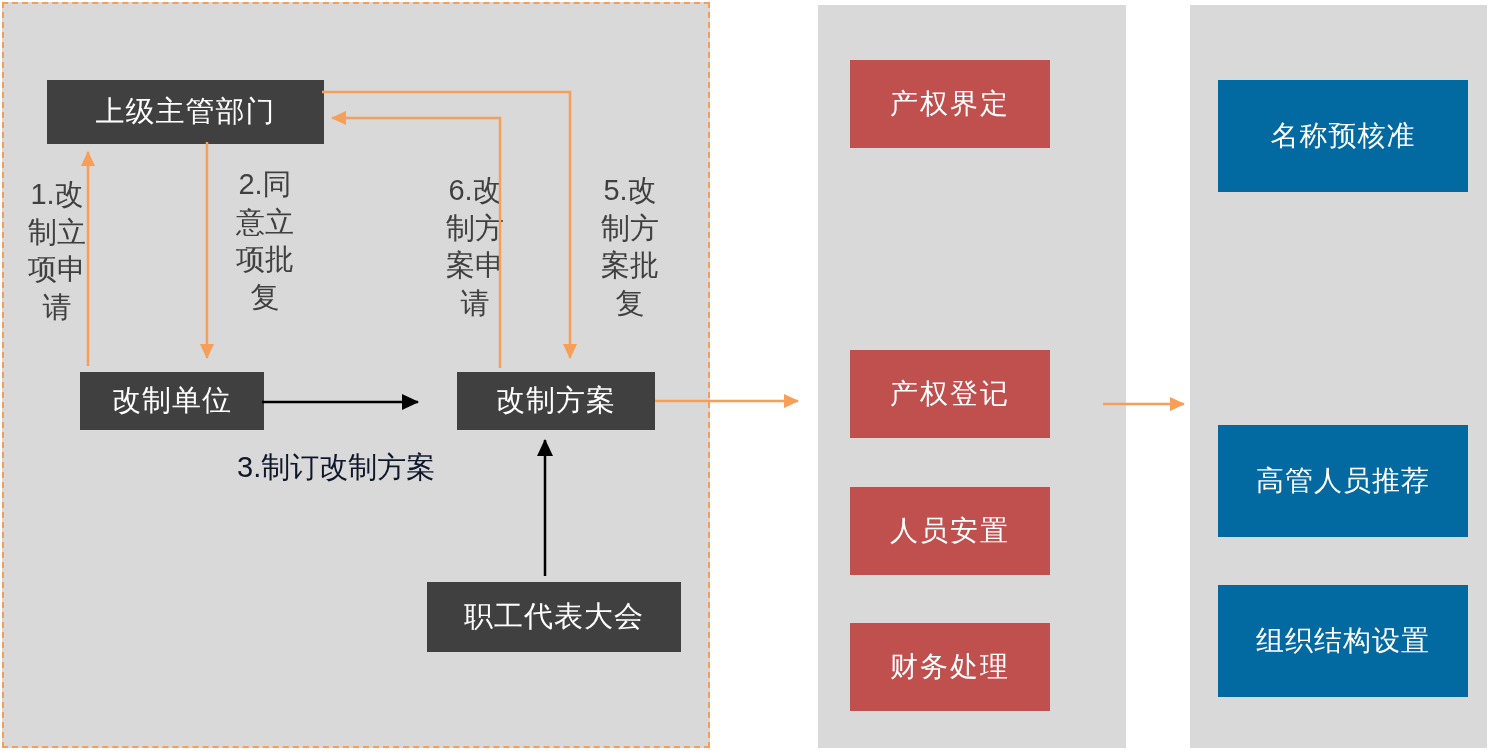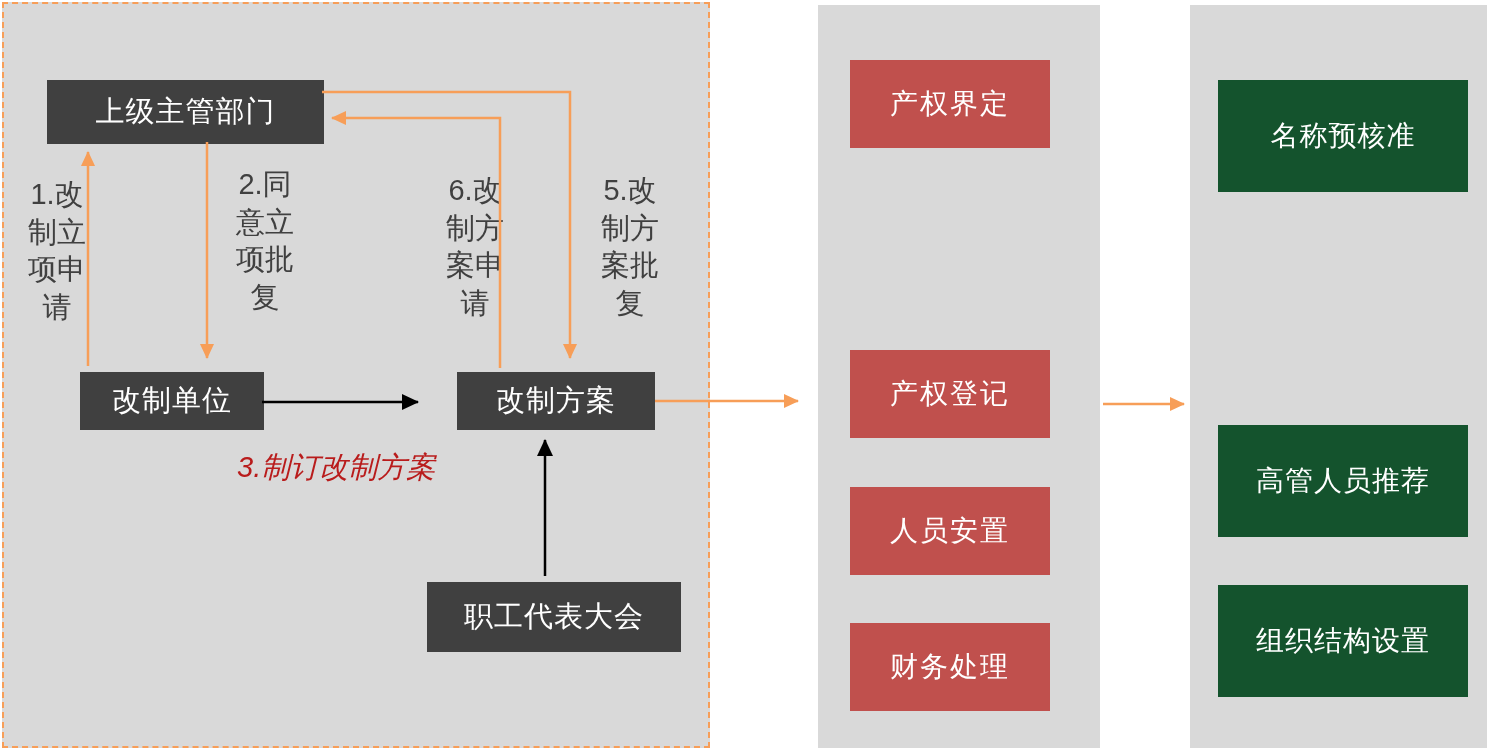--- a/index.html
+++ b/index.html
@@ -1,49 +1,49 @@
 <!DOCTYPE html>
 <html><head>
 <meta charset="utf-8">
 <style>
   * { margin:0; padding:0; box-sizing:border-box; }
   html,body { background:#ffffff; font-family:"Liberation Sans", sans-serif; }
   .stage { position:relative; width:1489px; height:751px; background:#ffffff; overflow:hidden; }
 
   .panel { position:absolute; background:#d9d9d9; }
   .panel.left   { left:2px;    top:2px; width:708px; height:746px; border:2px dashed #f79e58; }
-  .panel.middle { left:818px;  top:5px; width:282px; height:743px; }
+  .panel.middle { left:818px;  top:5px; width:308px; height:743px; }
   .panel.right  { left:1190px; top:5px; width:297px; height:743px; }
 
   .node { position:absolute; background:#404040; color:#ffffff;
           display:flex; align-items:center; justify-content:center;
           font-size:29px; letter-spacing:1px; }
   .node.superior { left:43px;  top:76px;  width:277px; height:64px; }
   .node.unit     { left:58px;  top:368px; width:184px; height:58px;margin-left:18px; }
   .node.plan     { left:453px; top:368px; width:198px; height:58px; }
   .node.assembly { left:423px; top:578px; width:254px; height:70px; }
 
   .vlabel { position:absolute; width:78px; font-size:29px; line-height:1.3;
             color:#404040; text-align:center; white-space:pre-line; }
   .l1 { left:14px;  top:172px; }
   .l2 { left:222px; top:162px; }
   .l4 { left:432px; top:168px; }
   .l5 { left:587px; top:168px; }
 
-  .hlabel { position:absolute; font-size:29px; color:#b91c1c; white-space:nowrap;font-style:italic; }
+  .hlabel { position:absolute; font-size:29px; color:#0f172a; white-space:nowrap; }
   .l3  { left:233px; top:444px; }
   .l4r { left:558px; top:506px; }
 
   .mbox { position:absolute; left:32px; width:200px; height:88px;
           background:#c0504d; color:#fff; display:flex; align-items:center;
           justify-content:center; font-size:28px; letter-spacing:2px; }
   .m0{top:55px}.m1{top:219px}.m2{top:345px}.m3{top:482px}.m4{top:618px}
 
   .rbox { position:absolute; left:28px; width:250px; height:112px;
-          background:#14532d; color:#fff; display:flex; align-items:center;
+          background:#0369a1; color:#fff; display:flex; align-items:center;
           justify-content:center; font-size:28px; letter-spacing:1px; }
   .r0{top:75px}.r1{top:235px}.r2{top:420px}.r3{top:580px}
 
   .arrows { position:absolute; left:0; top:0; pointer-events:none; }
 </style>
 </head>
 <body>
 
 <div class="stage">
 

